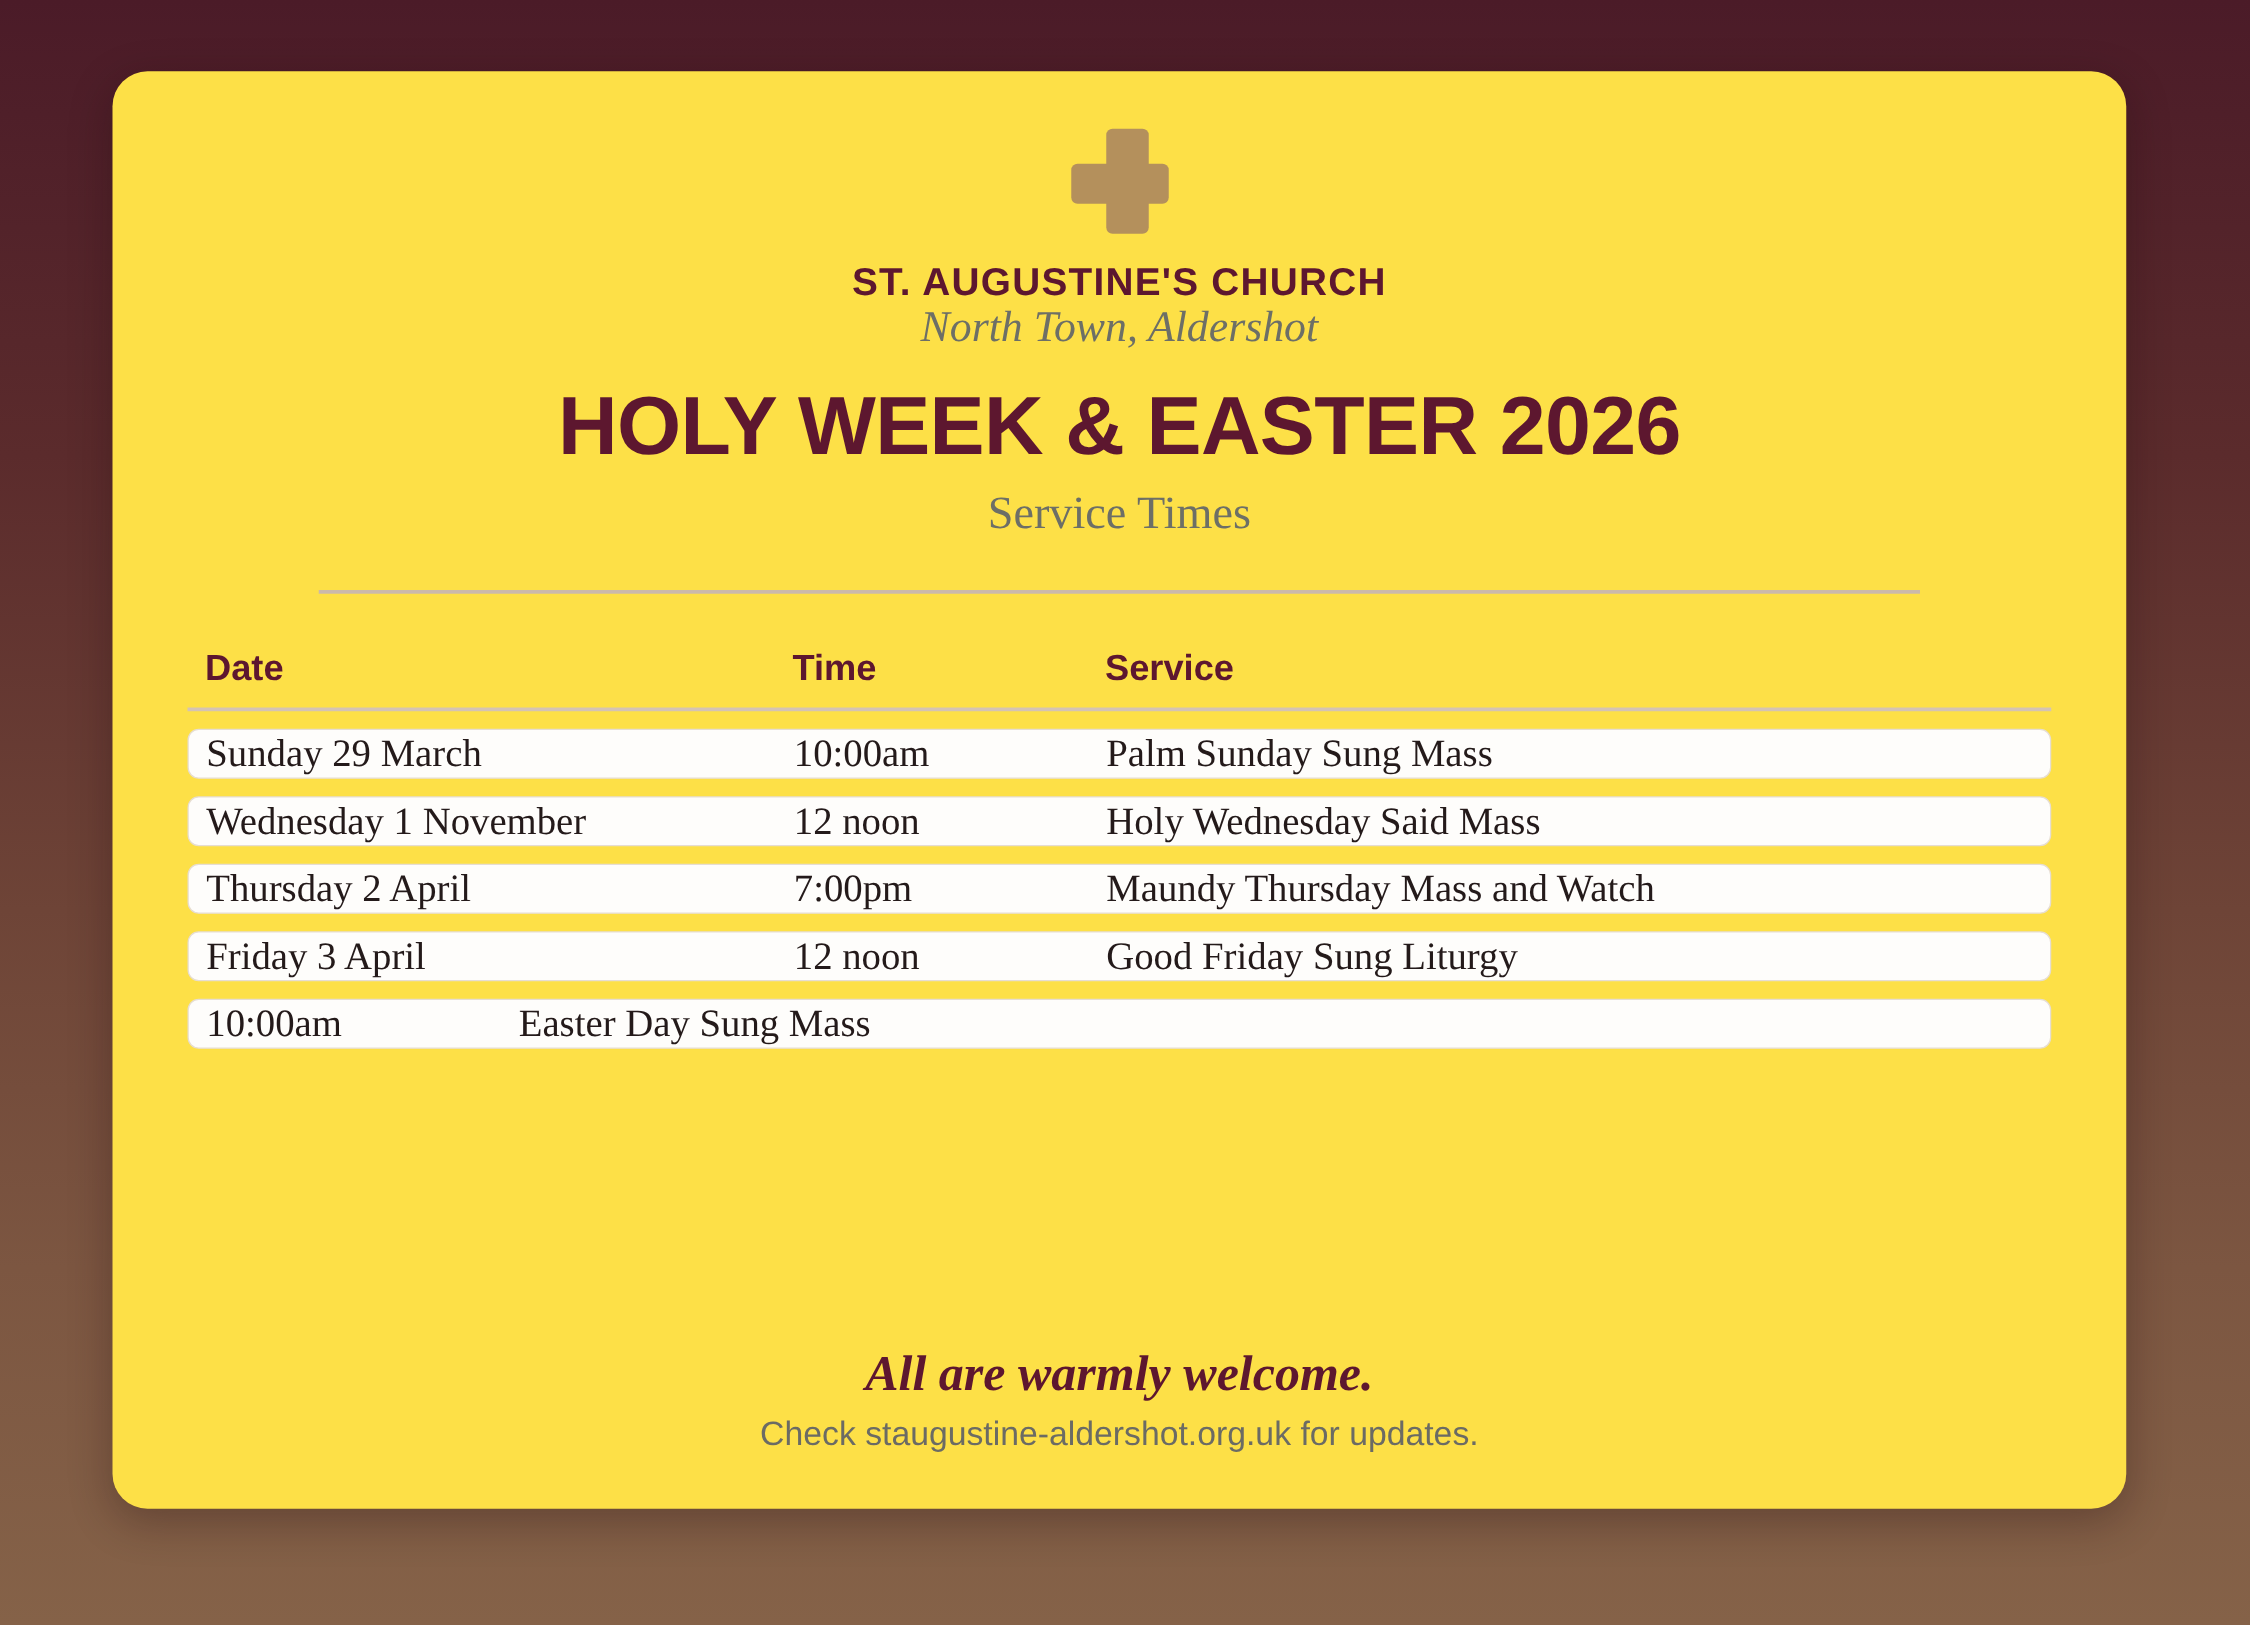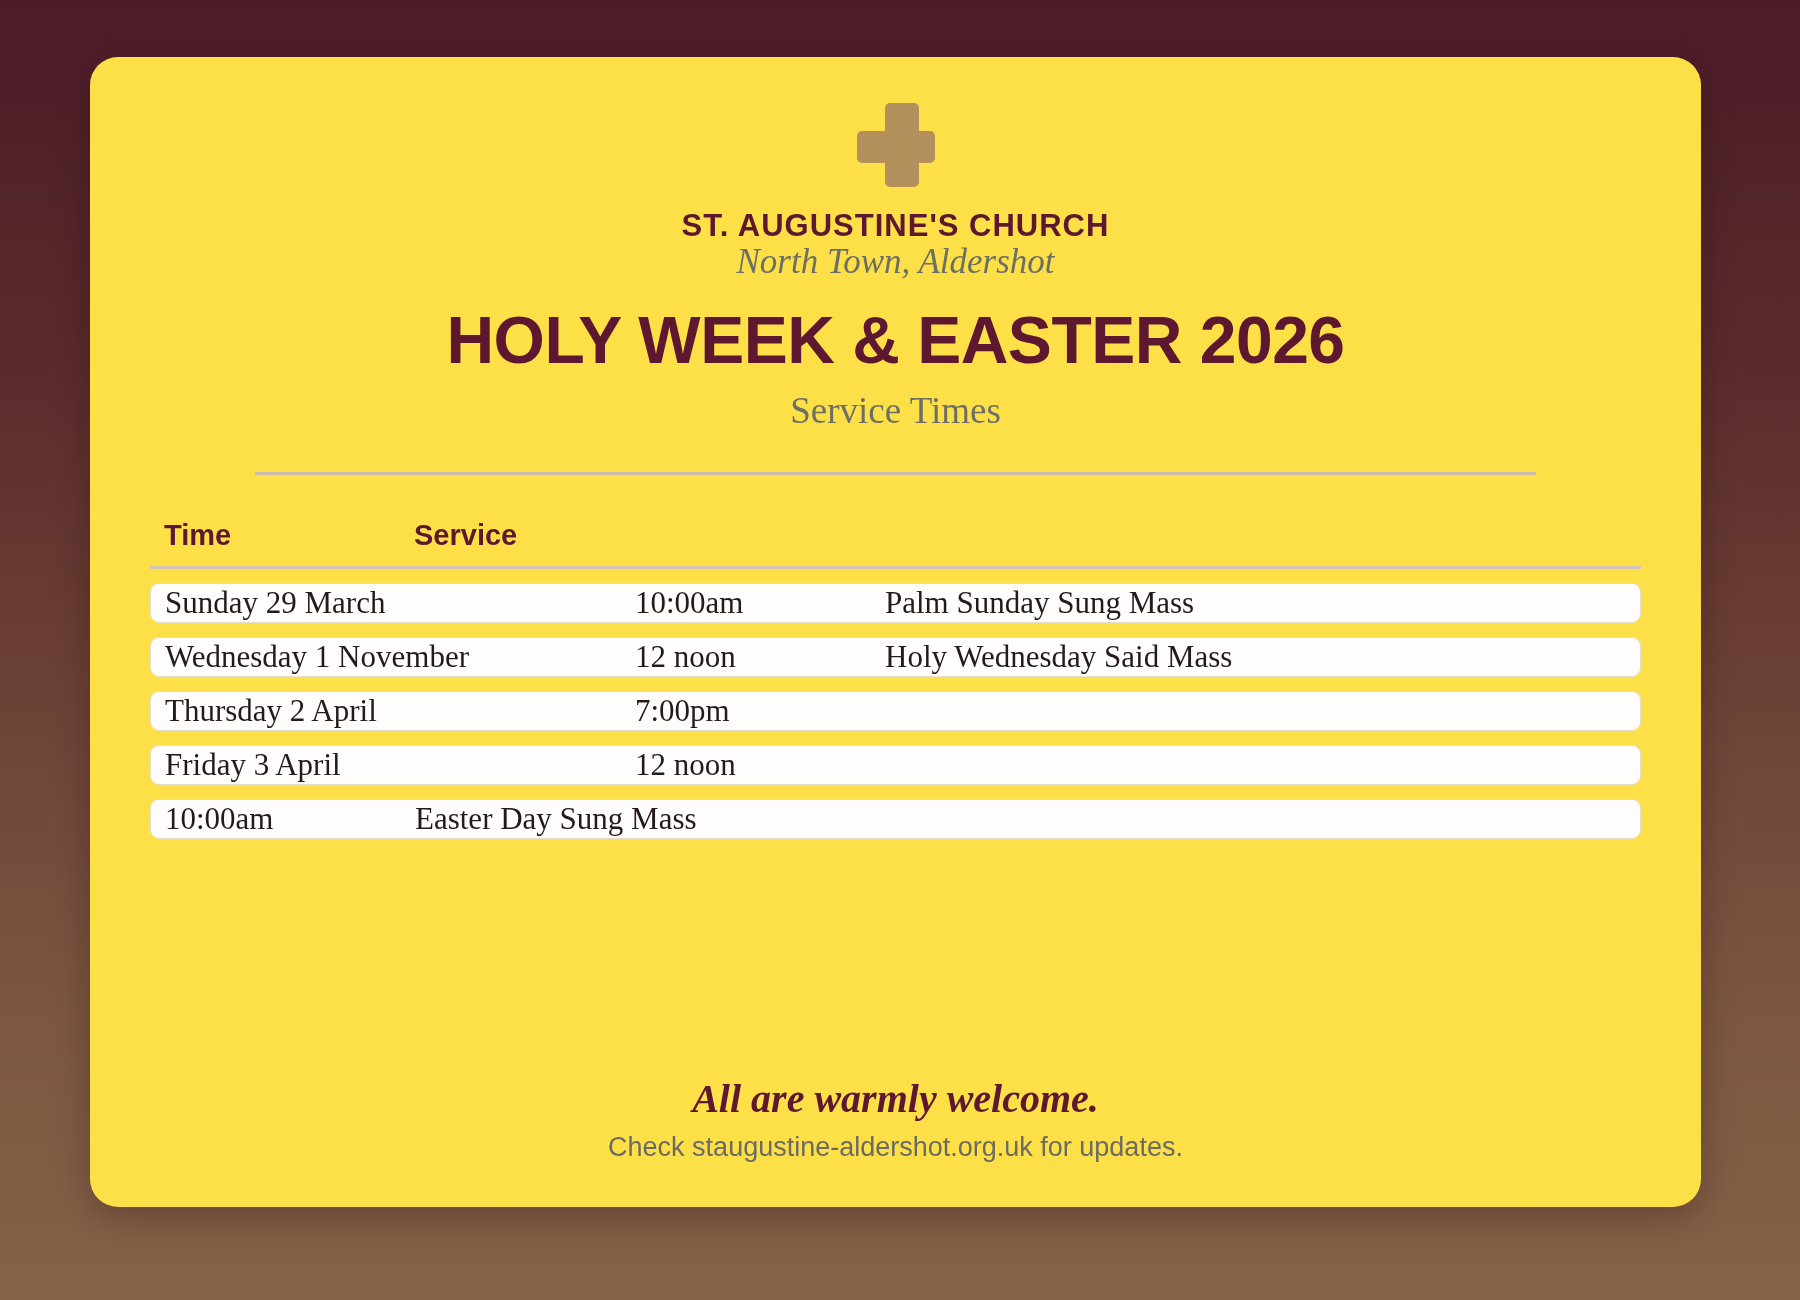--- a/index.html
+++ b/index.html
@@ -174,44 +174,47 @@
     <div class="church-location">North Town, Aldershot</div>
     <h1 class="poster-title">HOLY WEEK &amp; EASTER 2026</h1>
     <div class="poster-subtitle">Service Times</div>
 
     <div class="header-divider"></div>
   </div>
 
   <div class="schedule">
 
     <div class="schedule-head">
+      <div class="col col-date">Date</div>
       <div class="col col-time">Time</div>
       <div class="col col-service">Service</div>
     </div>
 
     <div class="schedule-row">
       <div class="cell col-date">Sunday 29 March</div>
       <div class="cell col-time">10:00am</div>
       <div class="cell col-service">Palm Sunday Sung Mass</div>
     </div>
 
     <div class="schedule-row">
       <div class="cell col-date">Wednesday 1 November</div>
       <div class="cell col-time">12 noon</div>
       <div class="cell col-service">Holy Wednesday Said Mass</div>
     </div>
 
     <div class="schedule-row">
       <div class="cell col-date">Thursday 2 April</div>
       <div class="cell col-time">7:00pm</div>
+      <div class="cell col-service">Maundy Thursday Mass and Watch</div>
     </div>
 
     <div class="schedule-row">
       <div class="cell col-date">Friday 3 April</div>
       <div class="cell col-time">12 noon</div>
+      <div class="cell col-service">Good Friday Sung Liturgy</div>
     </div>
 
     <div class="schedule-row">
       <div class="cell col-time">10:00am</div>
       <div class="cell col-service">Easter Day Sung Mass</div>
     </div>
 
   </div>
 
   <div class="footer">

